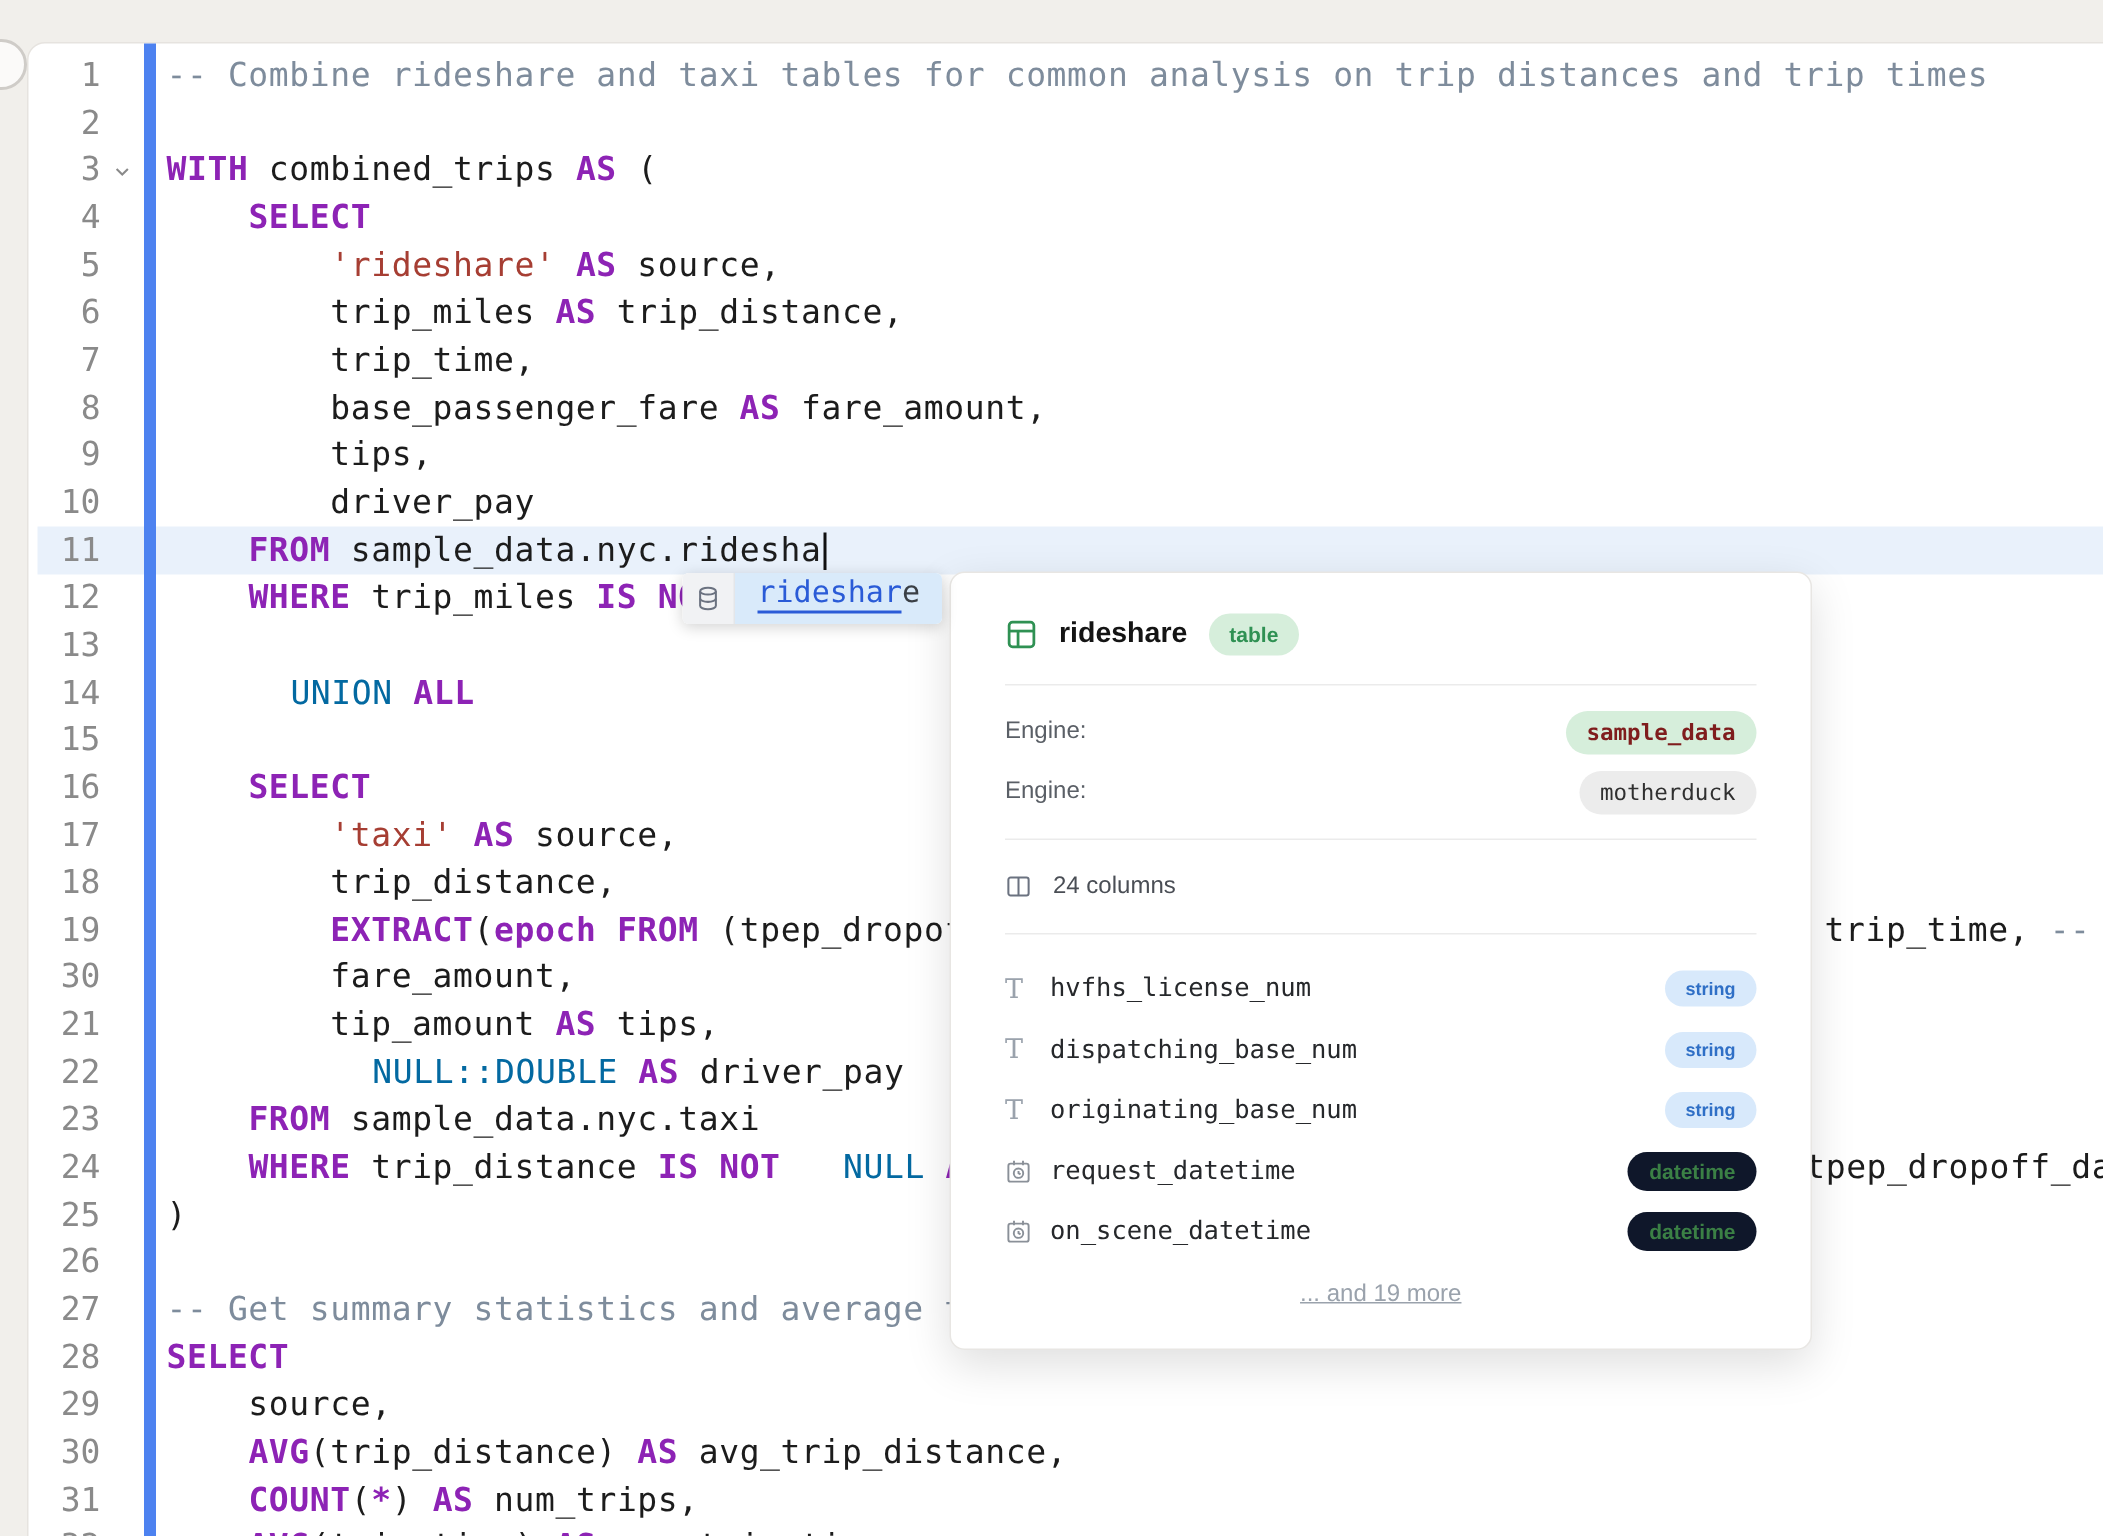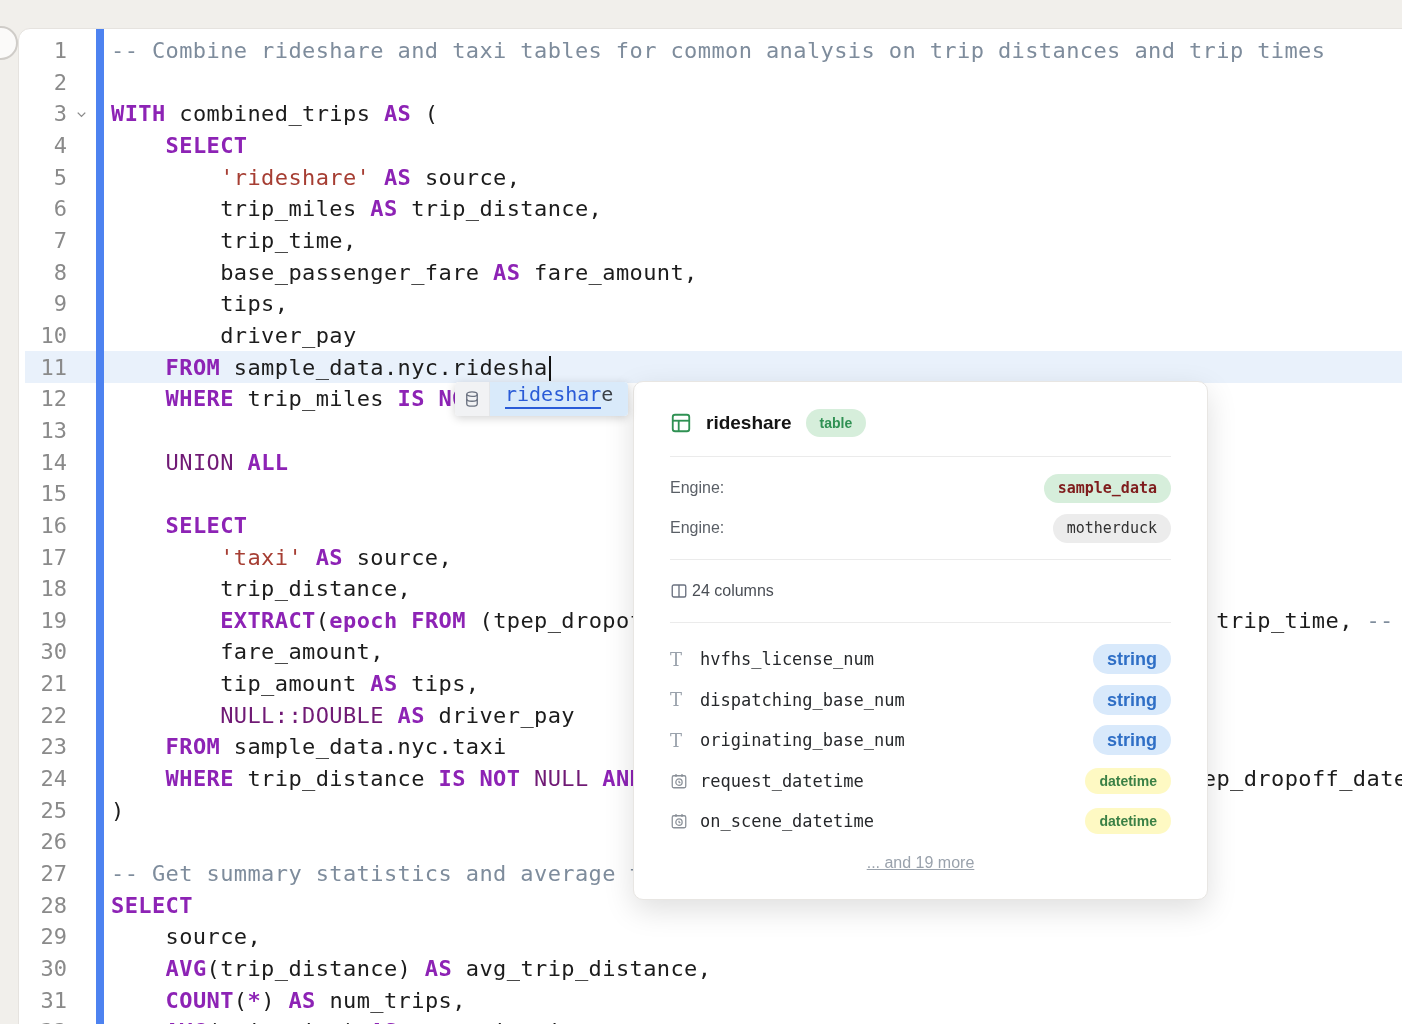--- a/index.html
+++ b/index.html
@@ -28,21 +28,21 @@
   .gutter-row{display:flex;height:31.66px;line-height:31.66px;}
   .gutter-num{flex:0 0 48px;text-align:right;}
   .gutter-fold{flex:0 0 28px;display:flex;align-items:center;justify-content:center;}
   .code{
     position:absolute;left:92px;top:6px;right:0;z-index:1;
     font-family:"DejaVu Sans Mono",monospace;font-size:22px;letter-spacing:.4px;
     color:#1c1c1c;
   }
   .code-line{height:31.66px;line-height:31.66px;white-space:pre;}
   .seg-kw{color:#8d23b5;font-weight:bold;}
-  .seg-grn{color:#701a75;}
+  .seg-grn{color:#0369a1;margin-left:28px;}
   .seg-str{color:#a63e33;}
   .seg-cmt{color:#7e8c9c;}
   .seg-txt{color:#1c1c1c;}
   .cursor{display:inline-block;width:2px;height:25px;background:#111;vertical-align:middle;margin-left:1px;}
   .partial-circle{
     position:absolute;left:-16px;top:26px;width:30px;height:30px;border-radius:50%;
     border:2px solid #cfccc8;background:#fbfaf9;
   }
   
   .autocomplete{
@@ -69,26 +69,26 @@
   }
   .panel-header{display:flex;align-items:center;gap:14px;height:34px;}
   .panel-title{font-size:19px;font-weight:bold;color:#141414;}
   .pill{border-radius:999px;display:inline-block;line-height:1;}
   .badge-table{background:#d6eedb;color:#2f9153;font-weight:bold;font-size:14px;padding:7px 14px;}
   .divider{height:1px;background:#ebebeb;margin:16px 0;}
   .meta-row{display:flex;align-items:center;justify-content:space-between;height:30px;margin:10px 0;}
   .meta-label{font-size:16px;color:#5a5f66;}
   .pill-green{background:#d6eedb;color:#7f1d1d;font-weight:bold;font-family:"DejaVu Sans Mono",monospace;font-size:15px;padding:7px 14px;}
   .pill-gray{background:#ececec;color:#303030;font-family:"DejaVu Sans Mono",monospace;font-size:15px;padding:7px 14px;}
-  .columns-count{display:flex;align-items:center;gap:4px;font-size:16px;color:#4a4e55;padding:6px 0;}
+  .columns-count{display:flex;align-items:center;gap:14px;font-size:16px;color:#4a4e55;padding:6px 0;}
   .col-row{display:flex;align-items:center;height:40.5px;}
   .col-icon{flex:0 0 30px;display:flex;align-items:center;color:#9aa2ac;}
   .col-name{flex:1;font-family:"DejaVu Sans Mono",monospace;font-size:17px;color:#26282b;}
-  .type-string{background:#d8e9fb;color:#2f6fc6;font-weight:bold;font-size:18px;padding:6px 14px;}
-  .type-datetime{background:#fef9c3;color:#3b8045;font-weight:bold;font-size:14px;padding:6px 14px;}
+  .type-string{background:#d8e9fb;color:#2f6fc6;font-weight:bold;font-size:12px;padding:6px 14px;}
+  .type-datetime{background:#0f172a;color:#3b8045;font-weight:bold;font-size:14px;padding:6px 14px;}
   .more-row{text-align:center;color:#9aa2ac;font-size:16px;margin-top:12px;text-decoration:underline;}
   .ticon{font-family:"DejaVu Serif",serif;font-size:18px;color:#9aa2ac;}
 </style>
 </head>
 <body>
 
 <div class="partial-circle"></div>
 
 <div class="editor">
   <div class="active-line" style="top: 321.6px;"></div>

